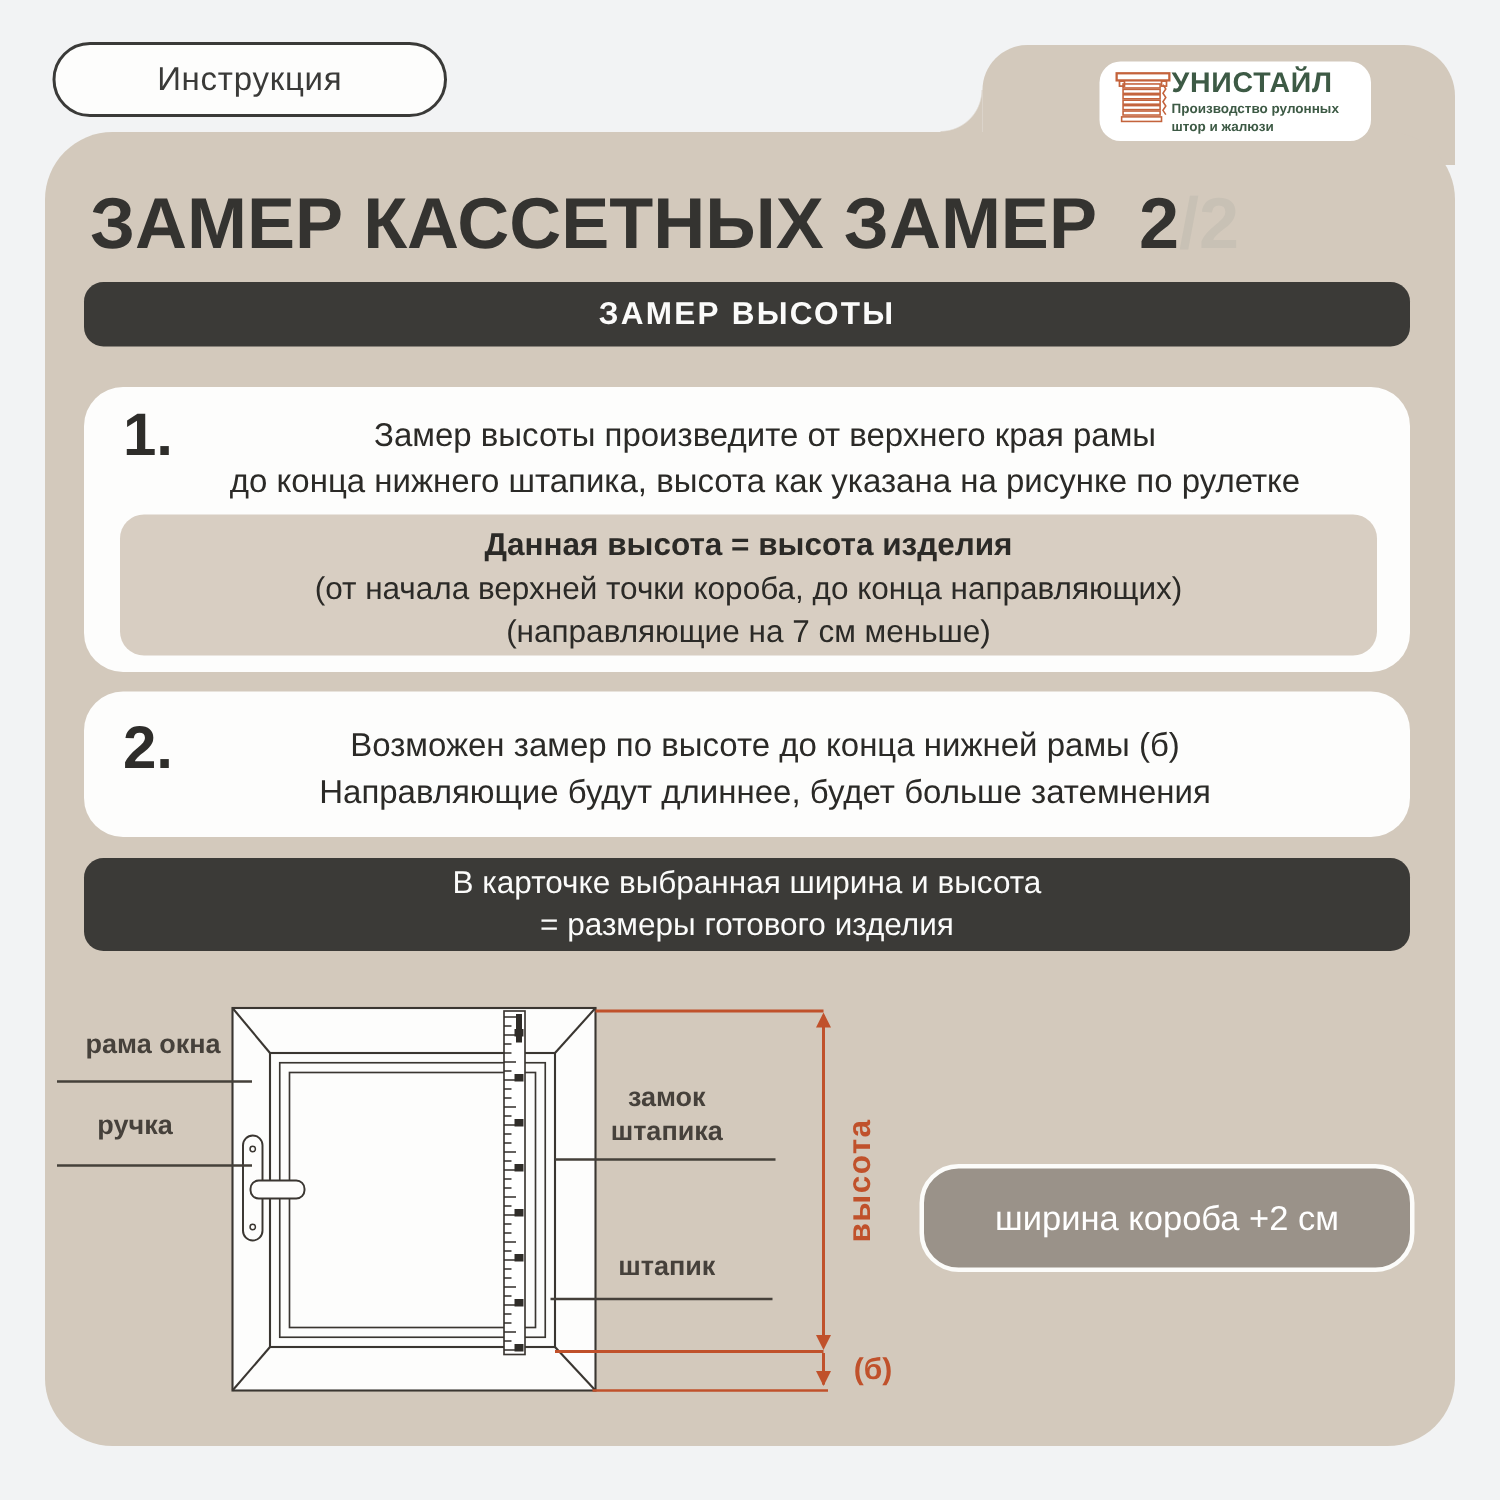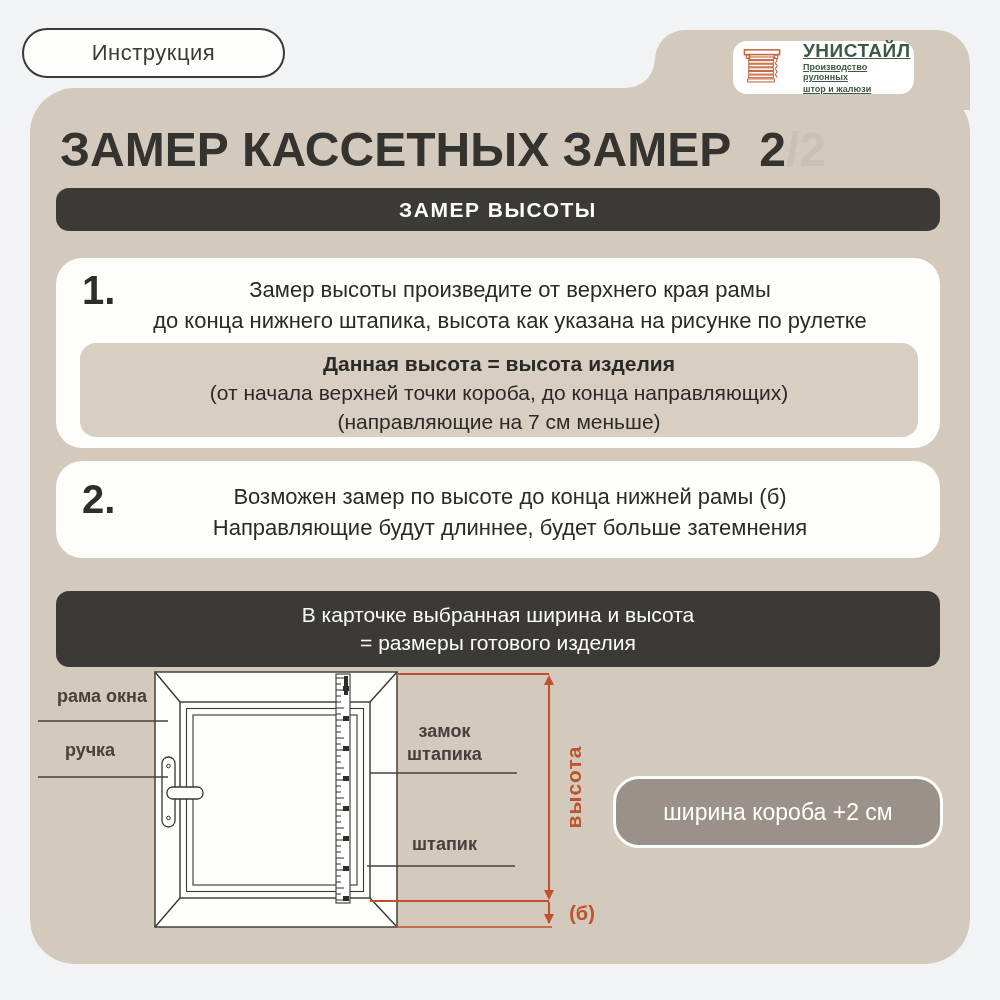--- a/index.html
+++ b/index.html
@@ -20,41 +20,41 @@
   body{font-family:"Liberation Sans", sans-serif;}
   .page{position:relative;width:1000px;height:1000px;background:var(--bg);overflow:hidden;}
 
   
   .card{position:absolute;left:30px;top:88px;width:940px;height:876px;background:var(--beige);border-radius:45px;}
   .card-tab{position:absolute;left:655px;top:30px;width:315px;height:80px;background:var(--beige);border-radius:30px 34px 0 0;}
   .tab-fillet{position:absolute;left:627px;top:60px;width:28px;height:28px;
     background:radial-gradient(circle 28px at 0 0, rgba(0,0,0,0) 0 27px, var(--beige) 28px);}
 
   
-  .badge{position:absolute;left:22px;top:28px;width:263px;height:50px;background:var(--white);
+  .badge{position:absolute;left:35px;top:28px;width:263px;height:50px;background:var(--white);
     border:2.5px solid #3a3a38;border-radius:25px;display:flex;align-items:center;justify-content:center;
     font-size:22px;color:#3a3a38;letter-spacing:.5px;}
 
   
   .logo-box{position:absolute;left:733px;top:41px;width:181px;height:53px;background:#fff;border-radius:14px;
     display:flex;align-items:center;padding-left:10px;}
-  .logo-text{margin-left:22px;color:var(--green);text-decoration:underline;}
+  .logo-text{margin-left:0;color:var(--green);}
   .logo-name{font-size:19px;font-weight:bold;letter-spacing:.5px;line-height:19px;}
   .logo-tag{font-size:9px;font-weight:bold;line-height:10px;margin-top:2px;}
 
   
   .title{position:absolute;left:60px;top:122px;font-size:48px;font-weight:bold;color:#343330;white-space:nowrap;}
   .title .pager-cur{margin-left:28px;}
   .title .pager-rest{color:#c8c1b5;}
 
   
   .banner{position:absolute;left:56px;width:884px;background:var(--dark);border-radius:13px;color:#fbfbfa;
     display:flex;flex-direction:column;align-items:center;justify-content:center;text-align:center;}
   .banner1{top:188px;height:43px;font-size:21px;font-weight:600;letter-spacing:1.5px;}
-  .banner2{top:572px;height:76px;font-size:21px;line-height:28px;margin-top:19px;}
+  .banner2{top:572px;height:62px;font-size:21px;line-height:28px;}
 
   
   .step{position:absolute;left:56px;width:884px;background:var(--white);border-radius:26px;}
   .step1{top:258px;height:190px;}
   .step2{top:461px;height:97px;}
   .step-num{position:absolute;left:26px;top:10px;font-size:40px;font-weight:bold;color:#2e2d2a;}
   .step2 .step-num{top:16px;}
   .step-lines{position:absolute;left:0;right:0;top:16px;text-align:center;font-size:22px;line-height:31px;color:var(--text);padding-left:24px;}
   .step2 .step-lines{top:20px;}
   .note{position:absolute;left:24px;right:22px;top:85px;height:94px;background:var(--beige-light);border-radius:16px;

